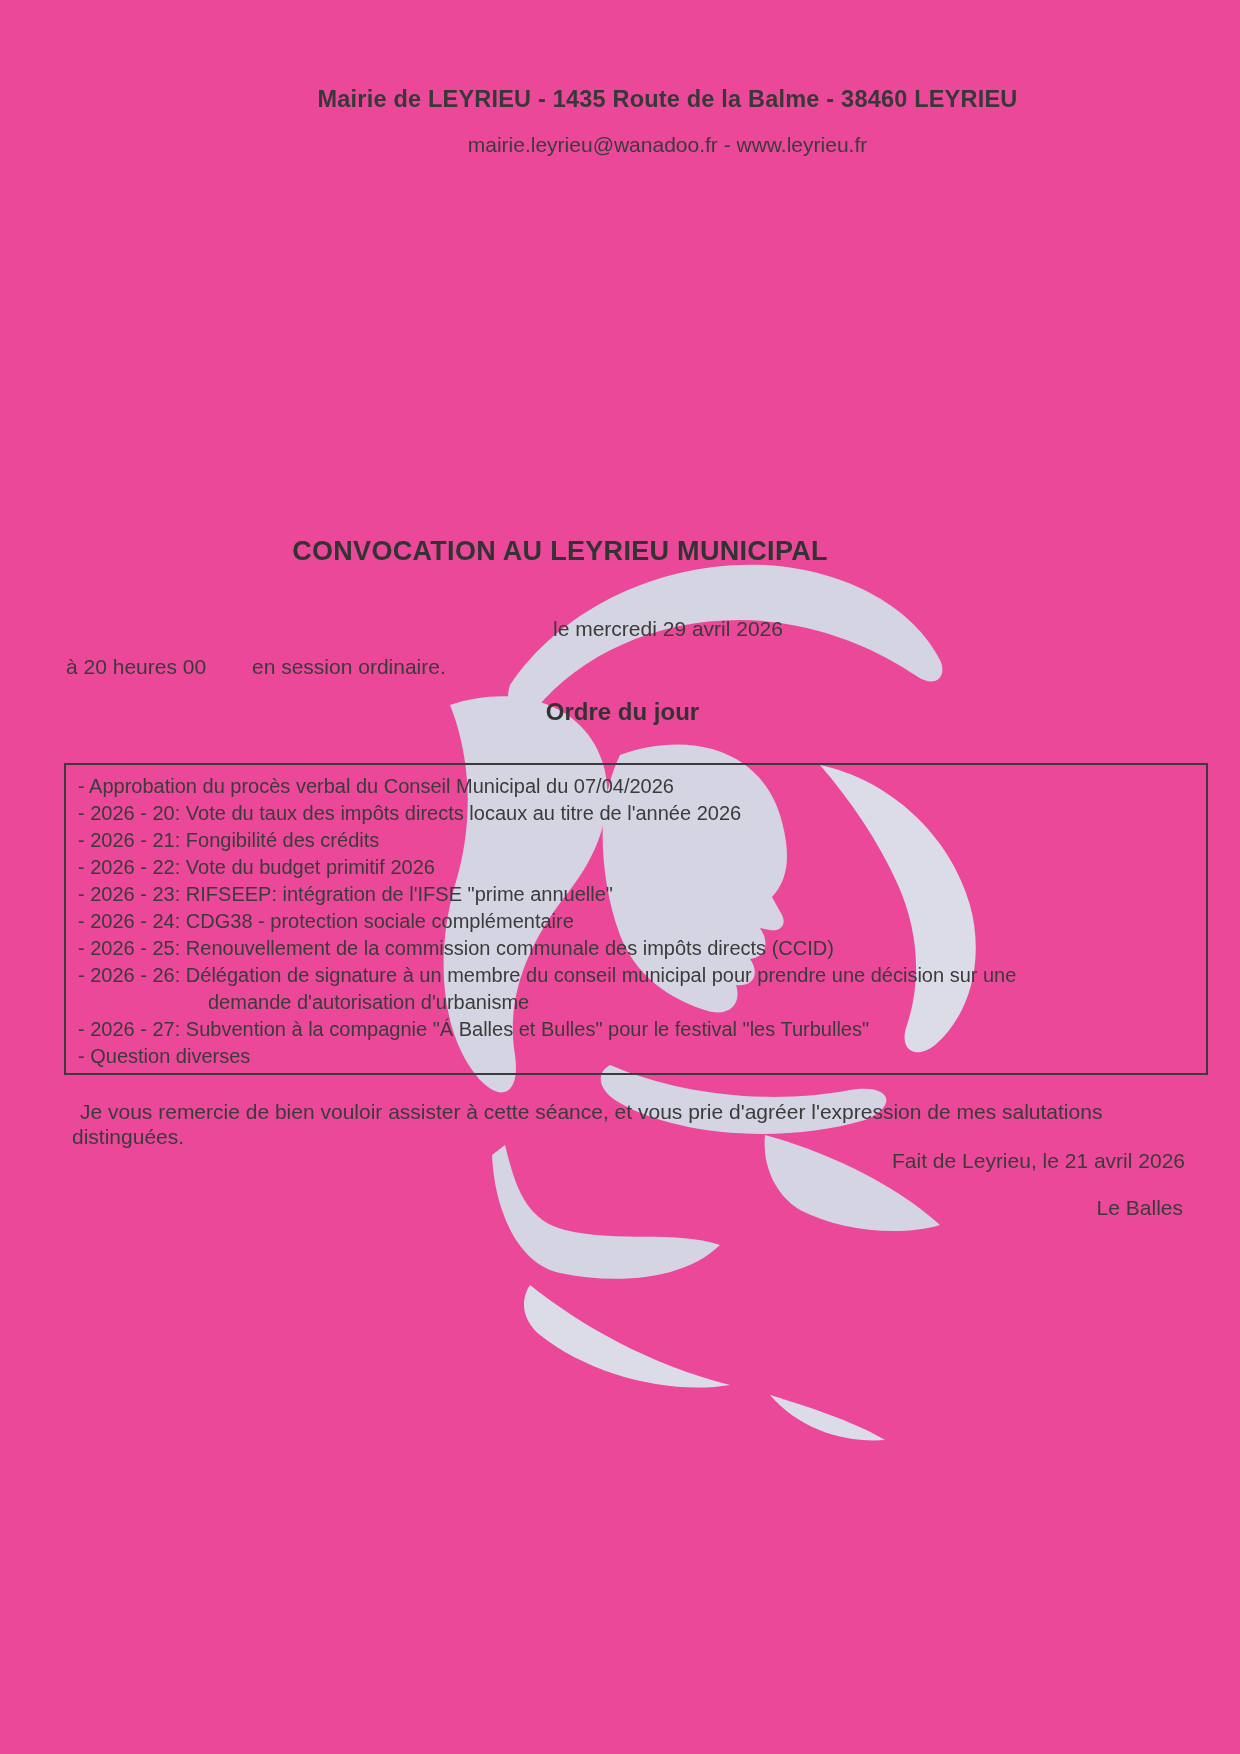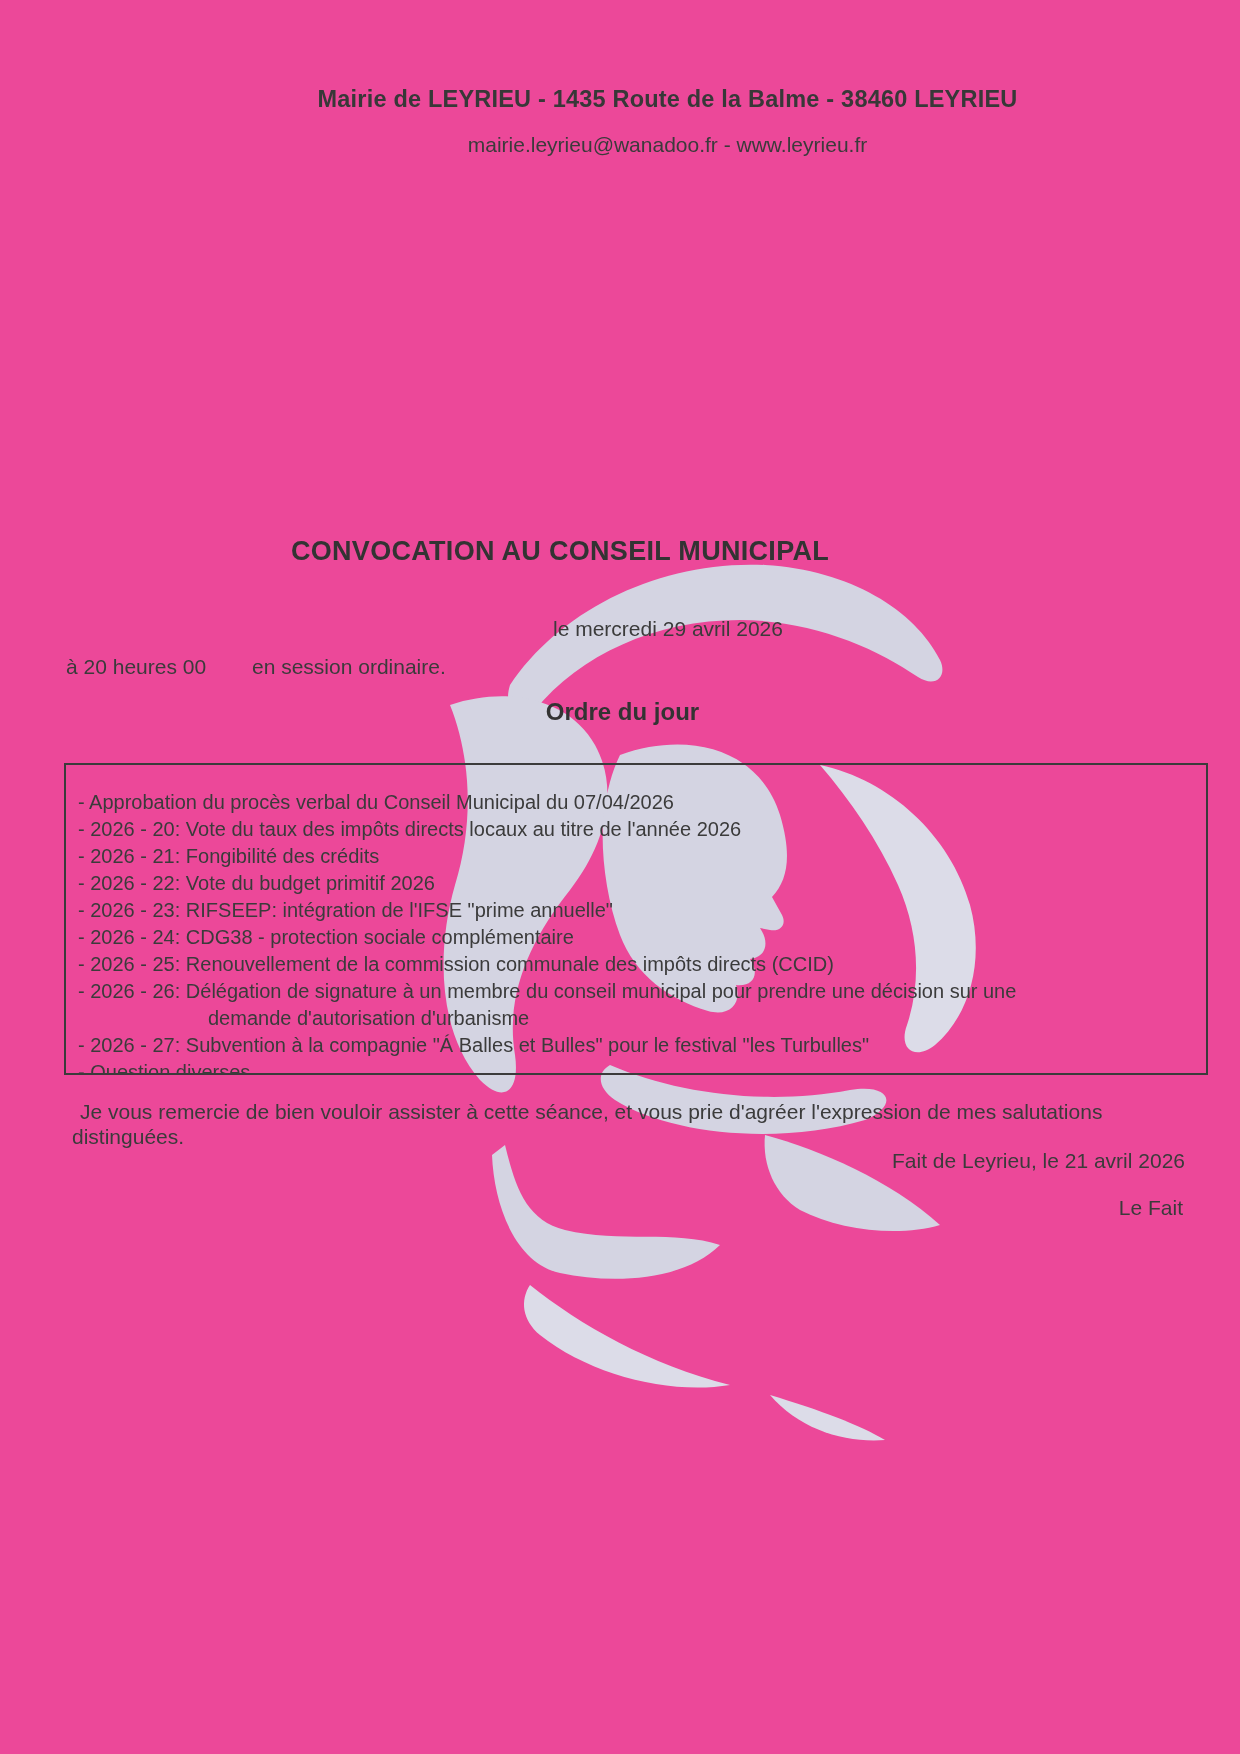--- a/index.html
+++ b/index.html
@@ -46,21 +46,21 @@
     text-align: center;
     font-size: 24px; font-weight: bold;
     color: #333333;
   }
   .agenda-box {
     position: absolute;
     left: 64px; top: 763px;
     width: 1144px; height: 312px;
     border: 2px solid #3b3b3b;
     box-sizing: border-box;
-    padding: 24px 10px 0 12px;
+    padding: 8px 10px 0 12px;
     overflow: hidden;
   }
   .agenda-line {
     font-size: 20px;
     line-height: 27px;
     white-space: nowrap;
   }
   .agenda-line.cont { padding-left: 130px; }
   .closing1 {
     position: absolute;
@@ -104,21 +104,21 @@
       <path d="M110 760 C100 775 102 795 120 810 C170 850 250 870 310 860 C230 840 160 800 110 760 Z" fill="#dcdce8"></path>
       <path d="M350 870 C380 905 425 918 465 915 C440 900 400 885 350 870 Z" fill="#dcdce8"></path>
     </g>
   </svg>
 
   <header class="letterhead">
     <div class="lh1">Mairie de LEYRIEU - 1435 Route de la Balme - 38460 LEYRIEU</div>
     <div class="lh3">mairie.leyrieu@wanadoo.fr - www.leyrieu.fr</div>
   </header>
 
-  <h1 class="title">CONVOCATION AU CONSEIL MUNICIPAL</h1>
+  <h1 class="title">CONVOCATION AU LEYRIEU MUNICIPAL</h1>
 
   <div class="meet meet1r">le mercredi 29 avril 2026</div>
   <div class="meet meet2l">à 20 heures 00</div>
   <div class="meet meet2r">en session ordinaire.</div>
 
   <h2 class="agenda-heading">Ordre du jour</h2>
 
   <div class="agenda-box">
     <div class="agenda-line">- Approbation du procès verbal du Conseil Municipal du 07/04/2026</div>
     <div class="agenda-line">- 2026 - 20: Vote du taux des impôts directs locaux au titre de l'année 2026</div>
@@ -130,15 +130,15 @@
     <div class="agenda-line">- 2026 - 26: Délégation de signature à un membre du conseil municipal pour prendre une décision sur une</div>
     <div class="agenda-line cont">demande d'autorisation d'urbanisme</div>
     <div class="agenda-line">- 2026 - 27: Subvention à la compagnie "Á Balles et Bulles" pour le festival "les Turbulles"</div>
     <div class="agenda-line">- Question diverses</div>
   </div>
 
   <p class="closing1">Je vous remercie de bien vouloir assister à cette séance, et vous prie d'agréer l'expression de mes salutations</p>
   <p class="closing2">distinguées.</p>
 
   <div class="dateline">Fait de Leyrieu, le 21 avril 2026</div>
-  <div class="signature">Le Fait</div>
+  <div class="signature">Le Balles</div>
 
 </div>
 
 </body></html>

